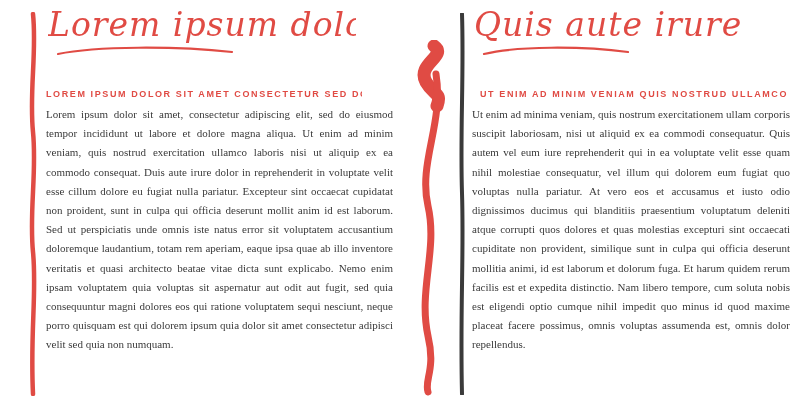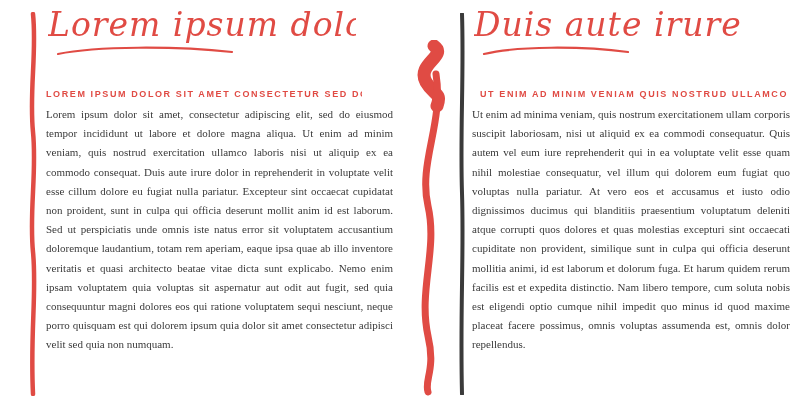--- a/index.html
+++ b/index.html
@@ -75,19 +75,19 @@
 <svg id="center-divider" class="abs" width="52" height="358" viewBox="0 0 52 358">
   <path d="M30,6 C44,16 12,24 22,42 C30,56 38,52 33,66" fill="none" stroke="#e04b44" stroke-width="13" stroke-linecap="round"></path>
   <path d="M32,34 C40,84 14,122 24,166 C34,210 14,250 24,296 C32,330 20,340 24,352" fill="none" stroke="#e04b44" stroke-width="7" stroke-linecap="round"></path>
 </svg>
 
 <svg id="right-rule" class="abs" width="10" height="382" viewBox="0 0 10 382">
   <path d="M5,1 C7,60 3,120 5,180 C7,240 3,300 5,381" fill="none" stroke="#3a3a3a" stroke-width="4" stroke-linecap="round"></path>
 </svg>
 
 <div class="abs">
-  <div id="right-heading" class="abs heading">Duis aute irure</div>
+  <div id="right-heading" class="abs heading">Quis aute irure</div>
   <svg id="right-swash" class="abs" width="150" height="14" viewBox="0 0 150 14">
     <path d="M2,10 C35,2 100,2 146,8" fill="none" stroke="#e04b44" stroke-width="2.2" stroke-linecap="round"></path>
   </svg>
   <div id="right-subtitle" class="abs subtitle">UT ENIM AD MINIM VENIAM QUIS NOSTRUD ULLAMCO</div>
   <div id="right-body" class="abs bodytext">Ut enim ad minima veniam, quis nostrum exercitationem ullam corporis suscipit laboriosam, nisi ut aliquid ex ea commodi consequatur. Quis autem vel eum iure reprehenderit qui in ea voluptate velit esse quam nihil molestiae consequatur, vel illum qui dolorem eum fugiat quo voluptas nulla pariatur. At vero eos et accusamus et iusto odio dignissimos ducimus qui blanditiis praesentium voluptatum deleniti atque corrupti quos dolores et quas molestias excepturi sint occaecati cupiditate non provident, similique sunt in culpa qui officia deserunt mollitia animi, id est laborum et dolorum fuga. Et harum quidem rerum facilis est et expedita distinctio. Nam libero tempore, cum soluta nobis est eligendi optio cumque nihil impedit quo minus id quod maxime placeat facere possimus, omnis voluptas assumenda est, omnis dolor repellendus.</div>
 </div>
 
 </body></html>

